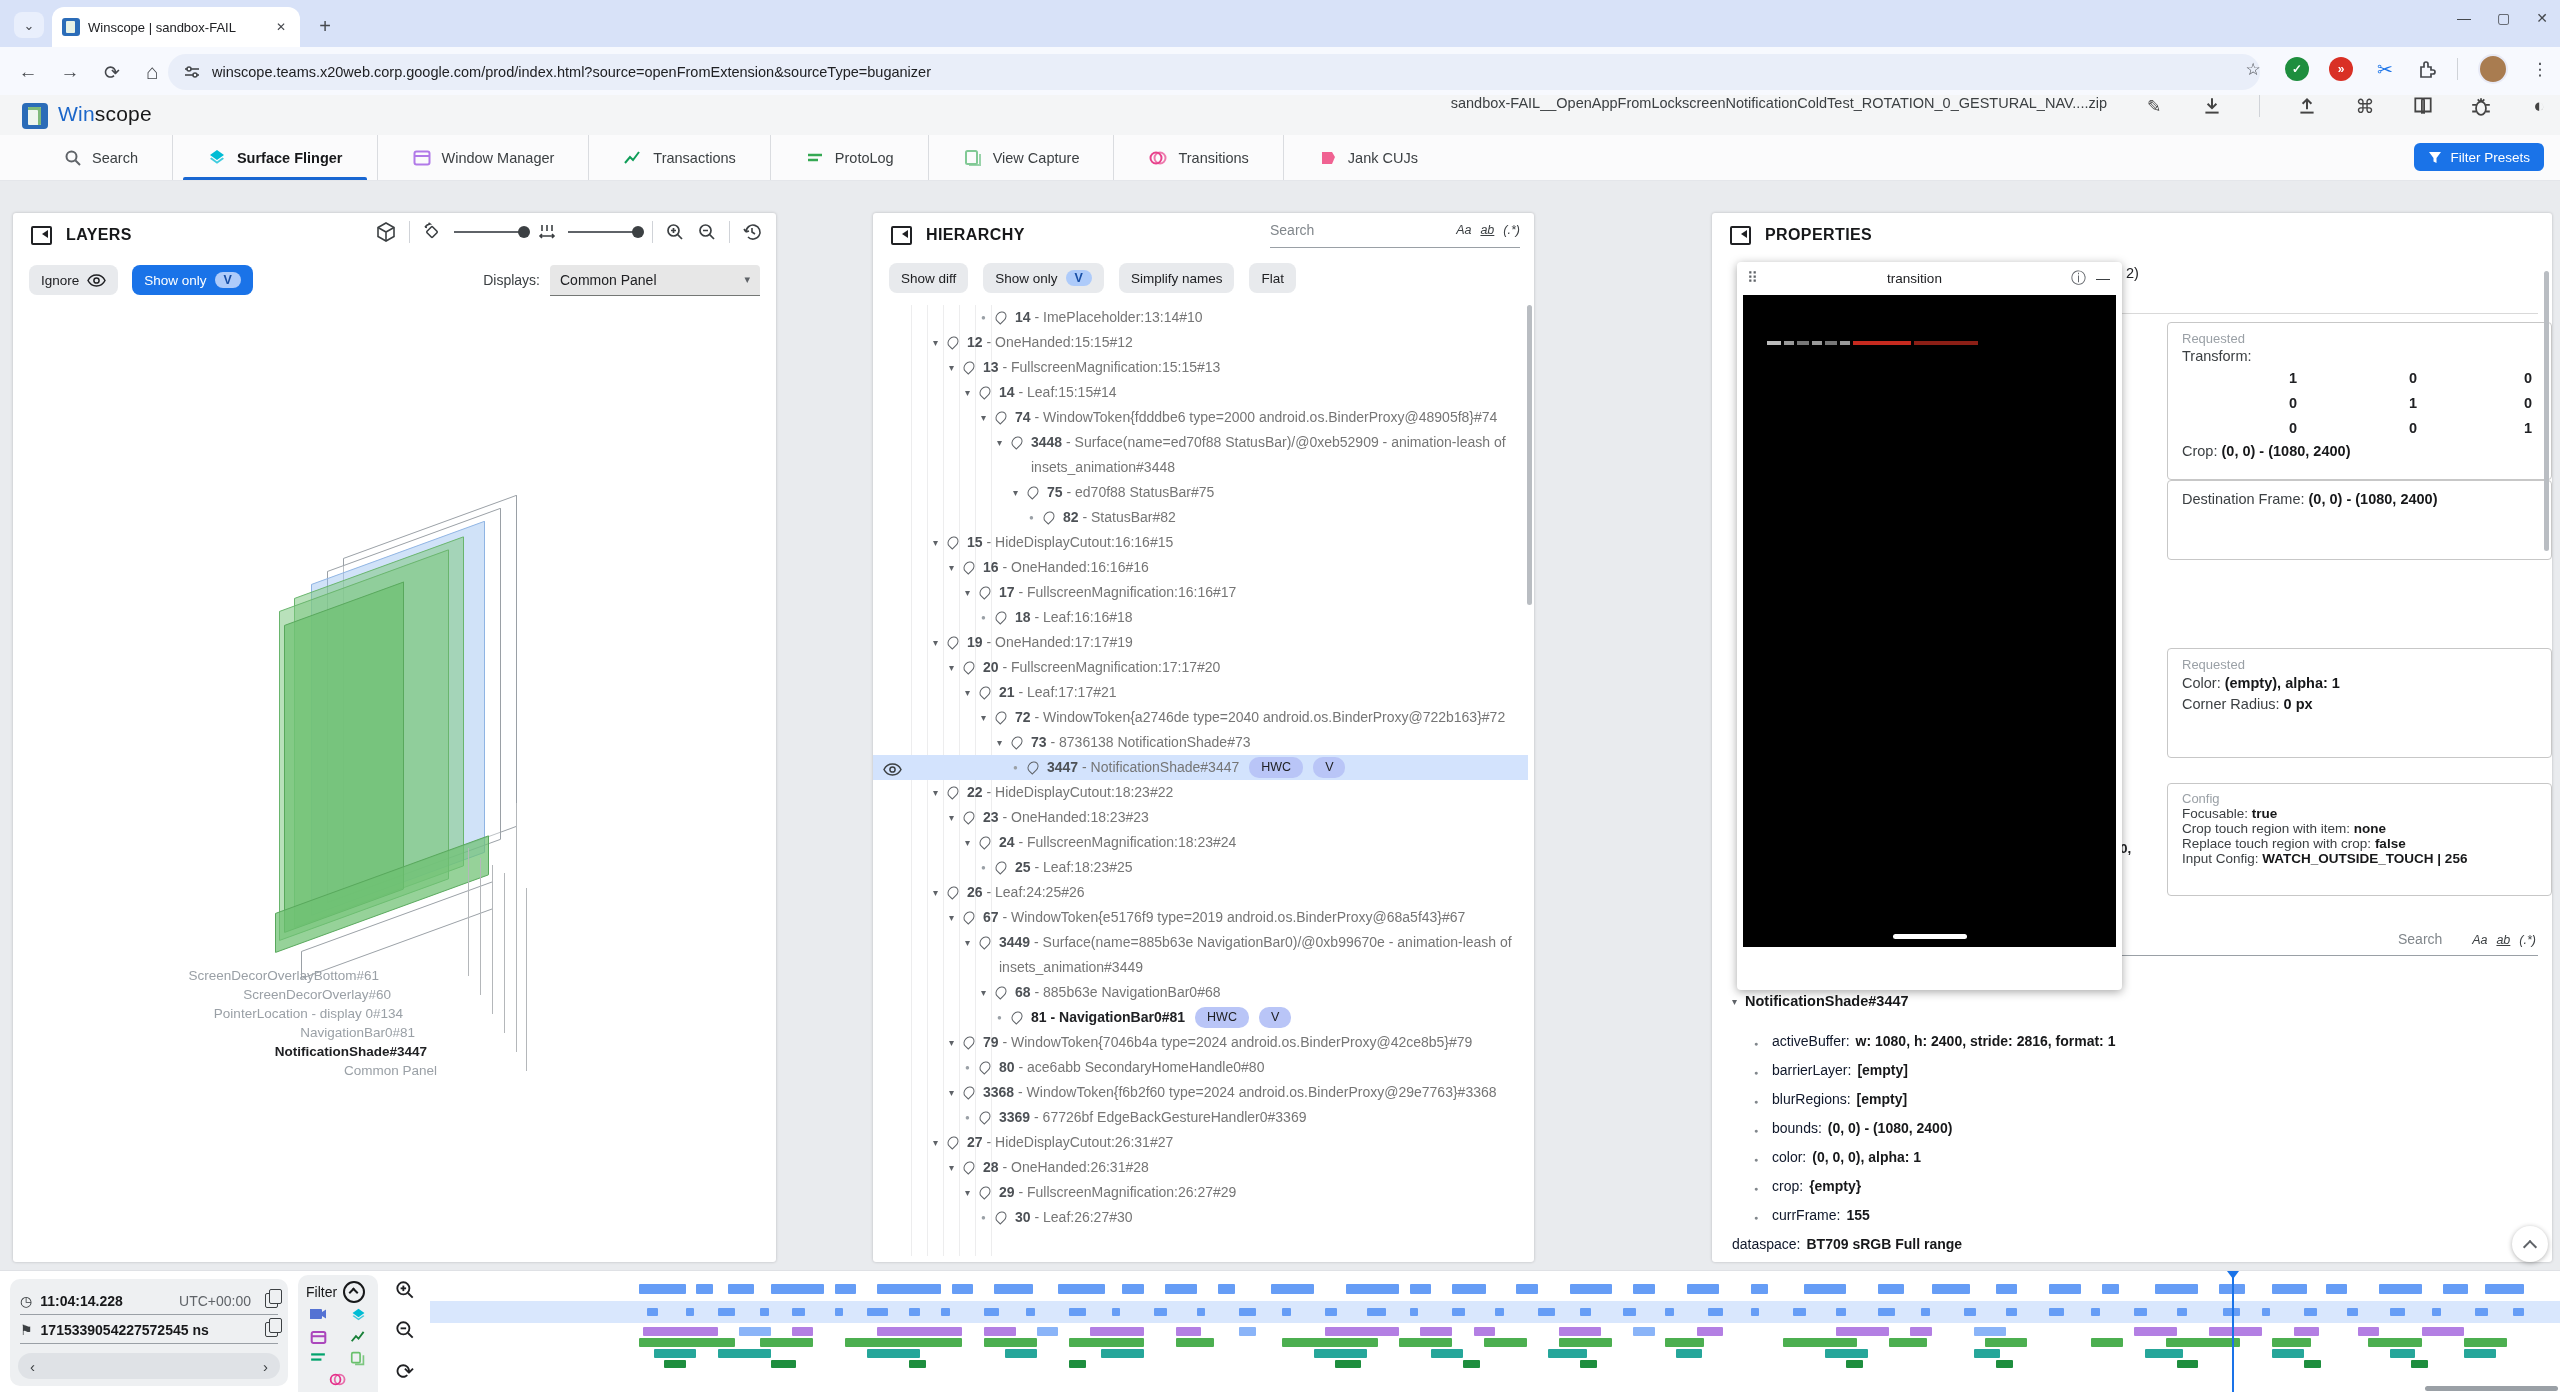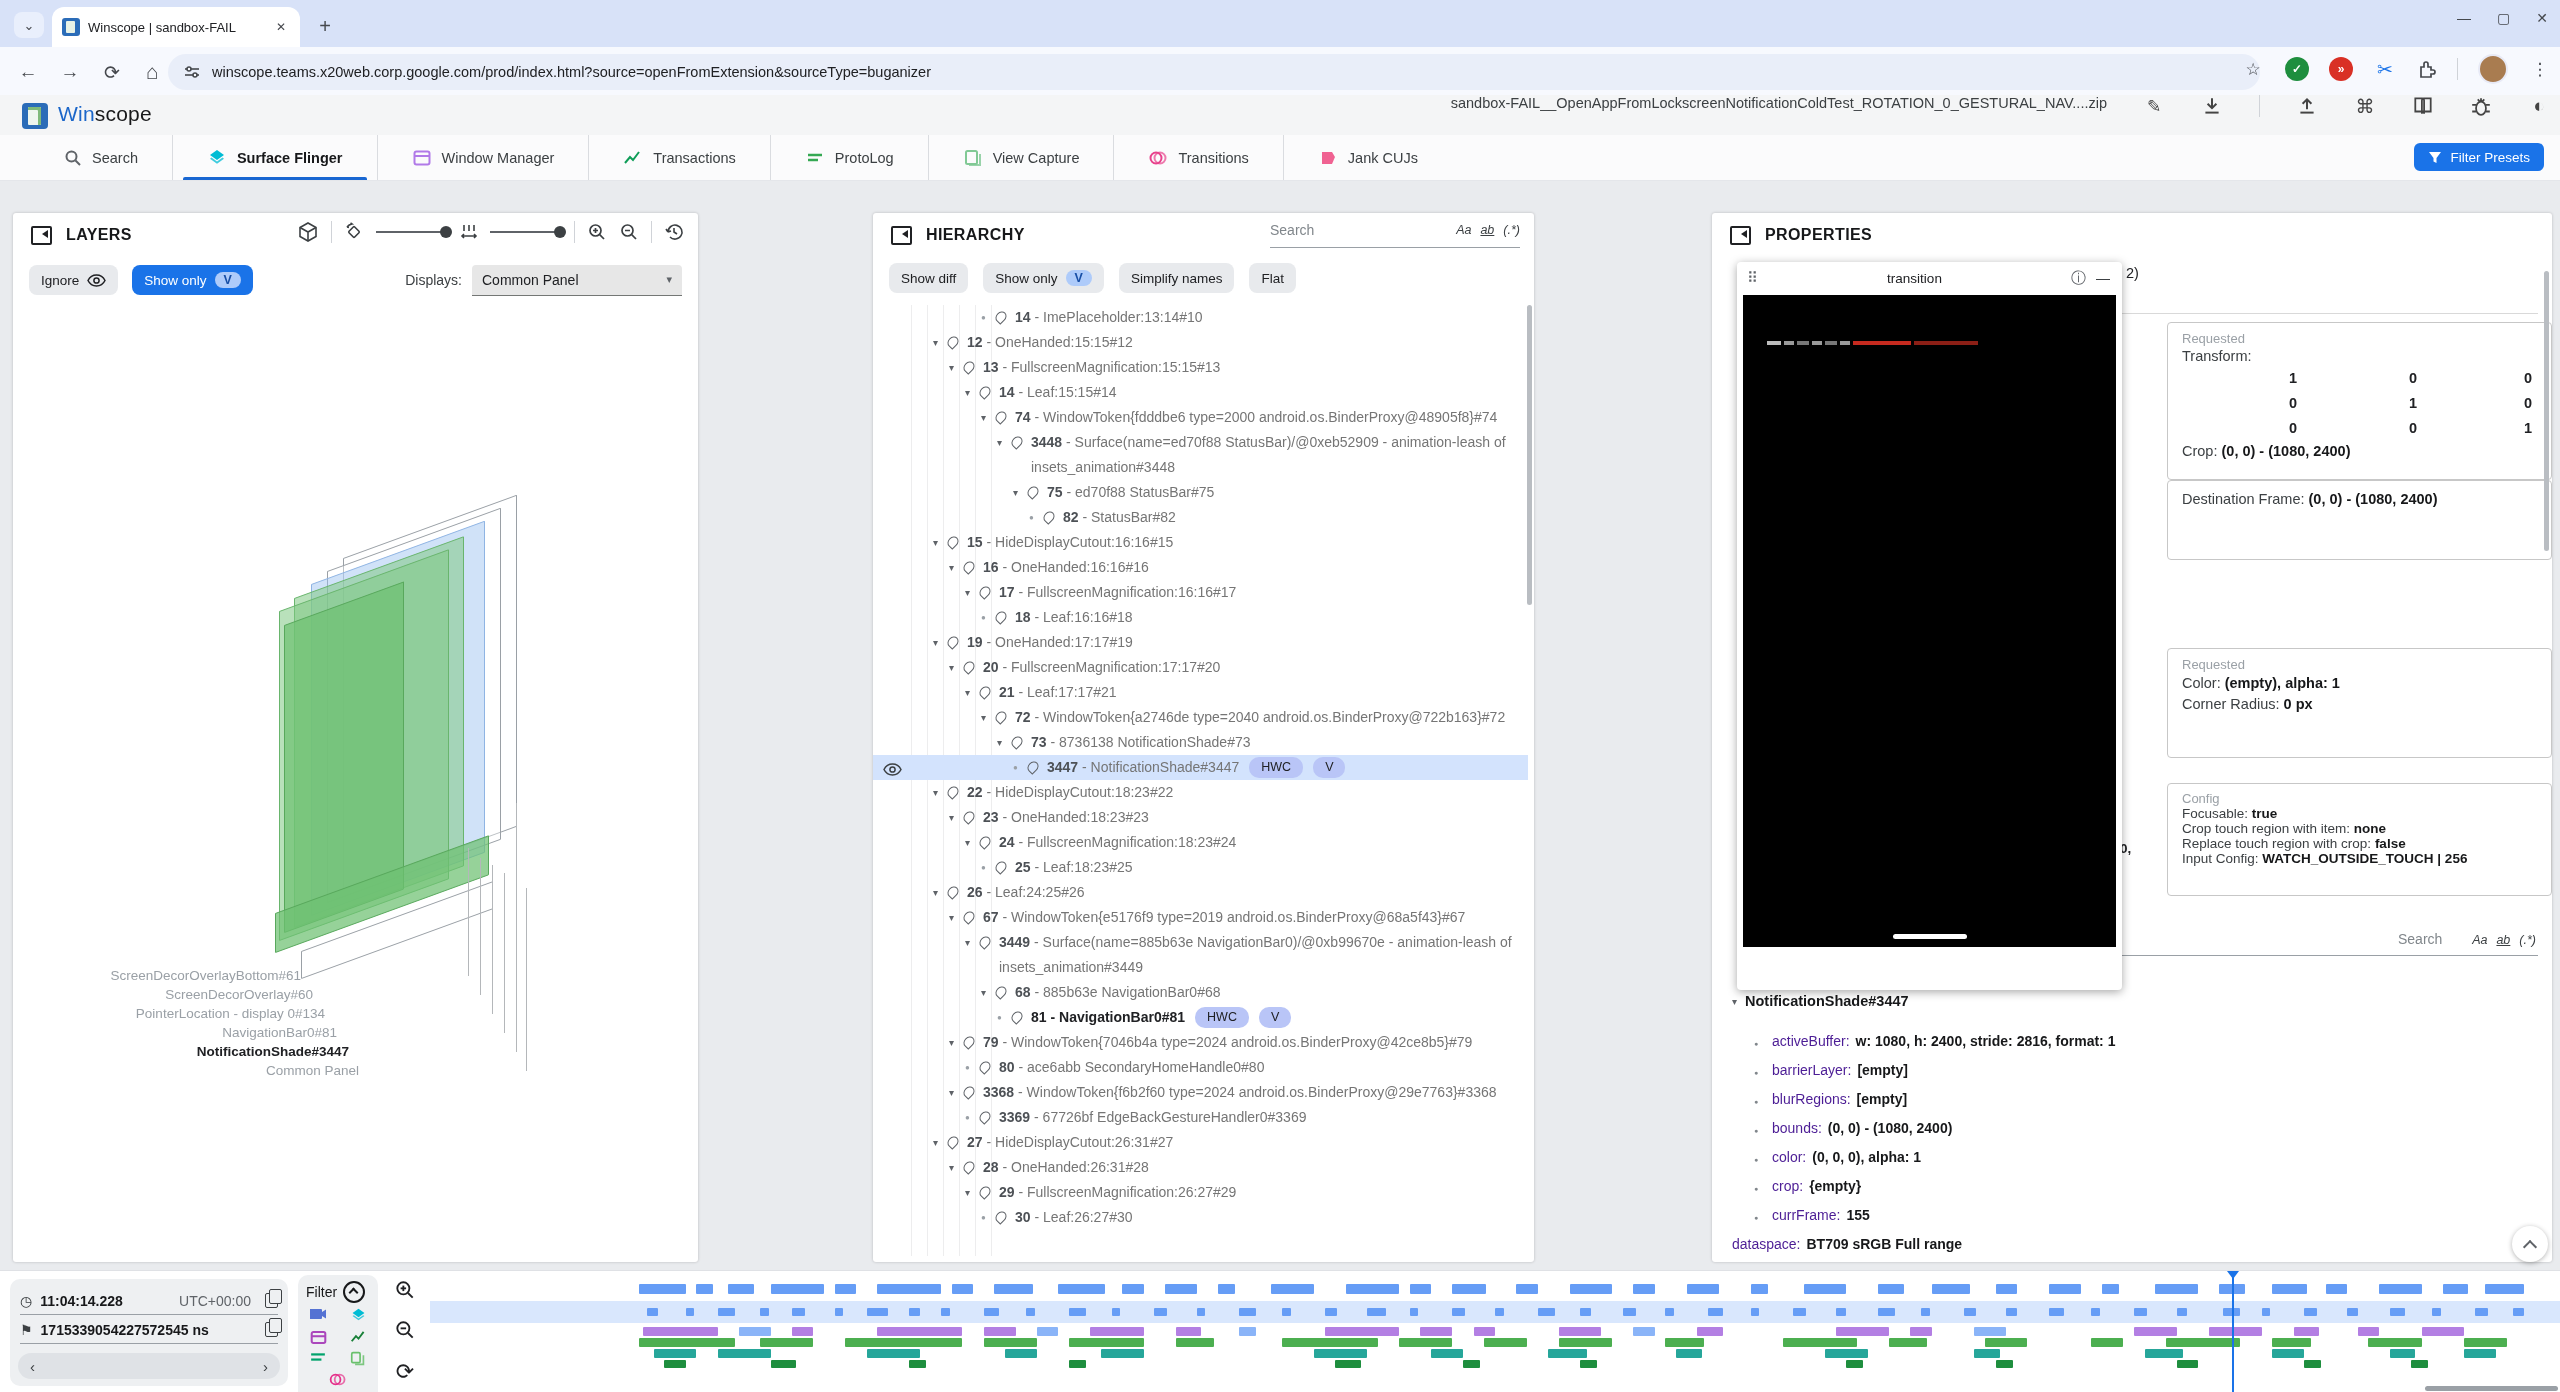--- a/index.html
+++ b/index.html
@@ -87,21 +87,21 @@
   .eye{position:absolute;left:10px;top:4px;}
   
   .pbox{position:absolute;border:1px solid #c7c7c7;border-radius:4px;font-size:14.5px;color:#202124;}
   .pbox .plabel{color:#9aa0a6;font-size:13px;}
   .kv .k{color:#3c4043;}
   .kv .v{font-weight:bold;color:#17181a;}
   .matrix{display:grid;grid-template-columns:115px 120px 115px;row-gap:9px;text-align:right;font-weight:bold;}
   #props-list{position:absolute;left:20px;top:815px;right:10px;font-size:14px;}
   .prop-row{display:flex;align-items:baseline;line-height:26px;}
   .prop-row .bullet{flex:0 0 18px;margin-left:22px;color:#80868b;font-size:7px;}
-  .prop-row .k{color:#4c1d95;margin-right:6px;white-space:nowrap;}
+  .prop-row .k{color:#0f172a;margin-right:6px;white-space:nowrap;}
   .prop-row .v{font-weight:bold;color:#17181a;white-space:nowrap;}
   .scrollbar{position:absolute;width:5px;background:#dadce0;border-radius:3px;}
   .thumb{position:absolute;left:0;width:5px;background:#b9bdc2;border-radius:3px;}
   
   #transition-overlay{position:absolute;left:1737px;top:262px;width:385px;height:728px;background:#fff;border-radius:4px;box-shadow:0 2px 10px rgba(0,0,0,.35);z-index:30;}
   #overlay-titlebar{position:absolute;left:0;top:0;right:0;height:32px;display:flex;align-items:center;}
   #overlay-title{flex:1;text-align:center;font-size:13.5px;color:#202124;}
   #overlay-screen{position:absolute;left:6px;top:33px;width:373px;height:652px;background:#000;}
   .mini-strip{position:absolute;left:24px;top:44px;height:7px;display:flex;gap:3px;align-items:center;}
   .mini-strip i{display:block;height:4px;background:#888;}
@@ -286,21 +286,21 @@
       </div>
     </div>
     <div id="filter-presets-btn">
       <svg width="14" height="14" viewBox="0 0 14 14">
           <path d="M1 2h12L8.5 8v5l-3-1.5V8z" fill="#fff"></path>
         </svg>
       <span>Filter Presets</span>
     </div>
   </div>
 
-  <div class="card" id="layers-card" style="left:13px;top:213px;width:685px;height:1049px;">
+  <div class="card" id="layers-card" style="left:13px;top:213px;width:763px;height:1049px;">
     <div class="panel-head">
       <span class="collapse-ic"></span>
       <span class="panel-title">LAYERS</span>
       <div id="layers-toolbar">
         <svg width="22" height="22" viewBox="0 0 22 22">
             <g stroke="#3c4043" stroke-width="1.6" fill="none">
               <path d="M11 2l8 4.5v9L11 20l-8-4.5v-9z"></path>
               <path d="M3 6.5l8 4.5 8-4.5M11 11v9"></path>
             </g>
           </svg>

